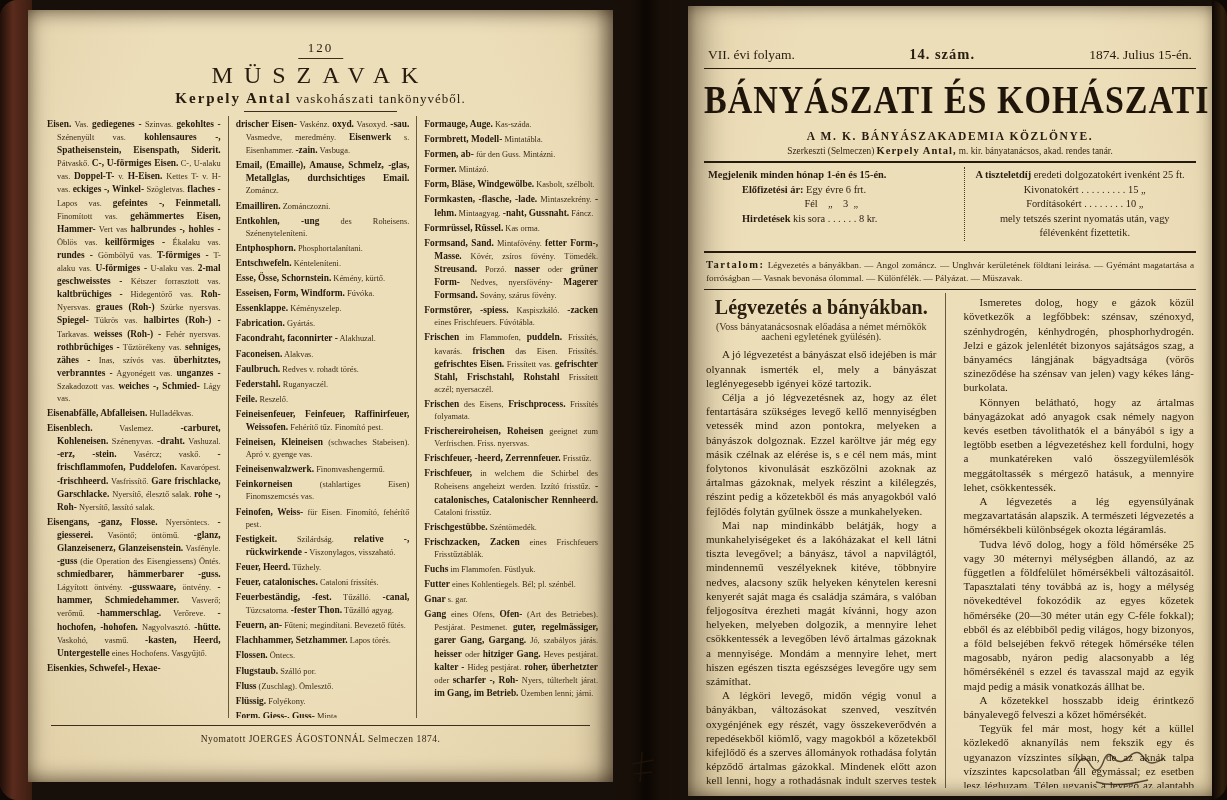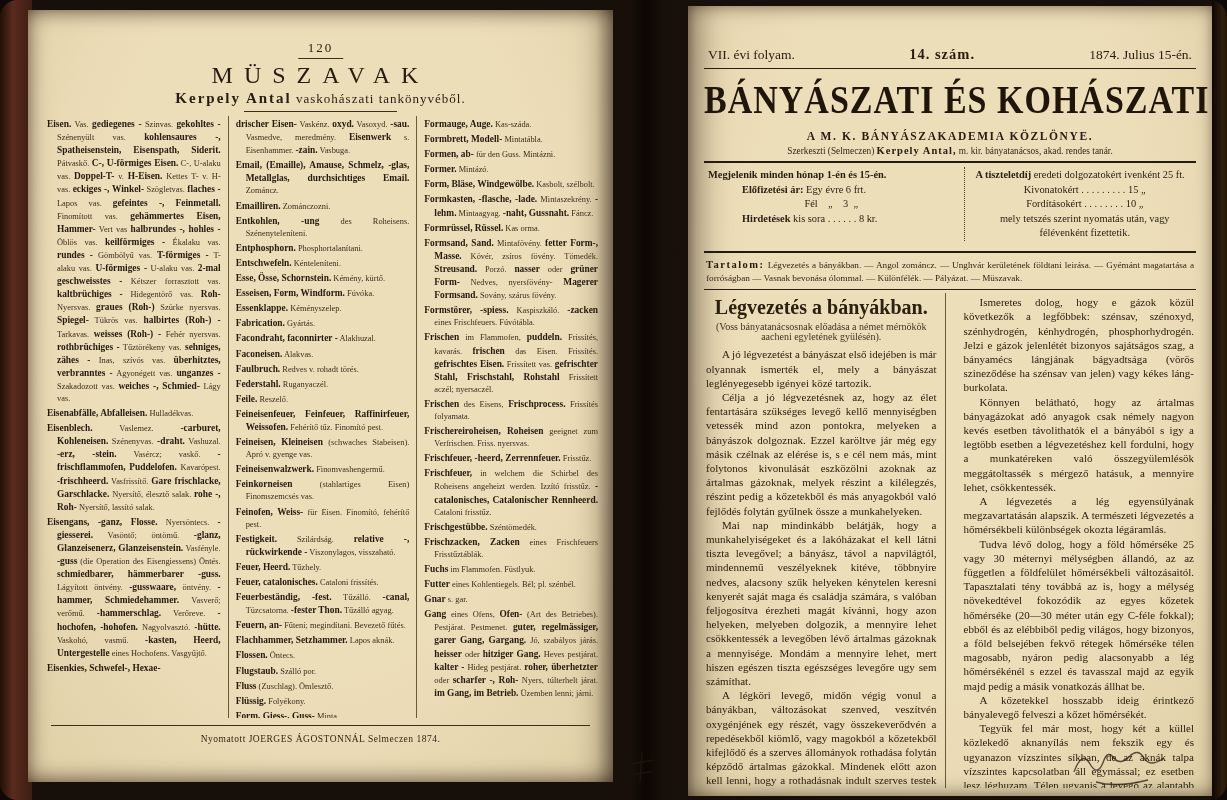--- a/index.html
+++ b/index.html
@@ -108,21 +108,21 @@
           <div class="entry"><span class="b">Feineisenfeuer, Feinfeuer, Raffinirfeuer, Weissofen.</span><span class="n"> Fehérítő tűz. Finomító pest.</span></div>
           <div class="entry"><span class="b">Feineisen, Kleineisen</span><span class="n"> (schwaches Stabeisen). Apró v. gyenge vas.</span></div>
           <div class="entry"><span class="b">Feineisenwalzwerk.</span><span class="n"> Finomvashengermű.</span></div>
           <div class="entry"><span class="b">Feinkorneisen</span><span class="n"> (stahlartiges Eisen) Finomszemcsés vas.</span></div>
           <div class="entry"><span class="b">Feinofen, Weiss-</span><span class="n"> für Eisen. Finomító, fehérítő pest.</span></div>
           <div class="entry"><span class="b">Festigkeit.</span><span class="n"> Szilárdság. </span><span class="b">relative -, rückwirkende -</span><span class="n"> Viszonylagos, visszaható.</span></div>
           <div class="entry"><span class="b">Feuer, Heerd.</span><span class="n"> Tűzhely.</span></div>
           <div class="entry"><span class="b">Feuer, catalonisches.</span><span class="n"> Cataloni frissítés.</span></div>
           <div class="entry"><span class="b">Feuerbeständig, -fest.</span><span class="n"> Tűzálló. </span><span class="b">-canal,</span><span class="n"> Tüzcsatorna. </span><span class="b">-fester Thon.</span><span class="n"> Tűzálló agyag.</span></div>
           <div class="entry"><span class="b">Feuern, an-</span><span class="n"> Fűteni; megindítani. Bevezető fűtés.</span></div>
-          <div class="entry"><span class="b">Flachhammer, Setzhammer.</span><span class="n"> Lapos aknák.</span></div>
+          <div class="entry"><span class="b">Flachhammer, Setzhammer.</span><span class="n"> Lapos törés.</span></div>
           <div class="entry"><span class="b">Flossen.</span><span class="n"> Öntecs.</span></div>
           <div class="entry"><span class="b">Flugstaub.</span><span class="n"> Szálló por.</span></div>
           <div class="entry"><span class="b">Fluss</span><span class="n"> (Zuschlag). Ömlesztő.</span></div>
           <div class="entry"><span class="b">Flüssig.</span><span class="n"> Folyékony.</span></div>
           <div class="entry"><span class="b">Form, Giess-, Guss-</span><span class="n"> Minta.</span></div>
         </div>
       <div class="lp-col">
           <div class="entry"><span class="b">Formauge, Auge.</span><span class="n"> Kas-száda.</span></div>
           <div class="entry"><span class="b">Formbrett, Modell-</span><span class="n"> Mintatábla.</span></div>
           <div class="entry"><span class="b">Formen, ab-</span><span class="n"> für den Guss. Mintázni.</span></div>

